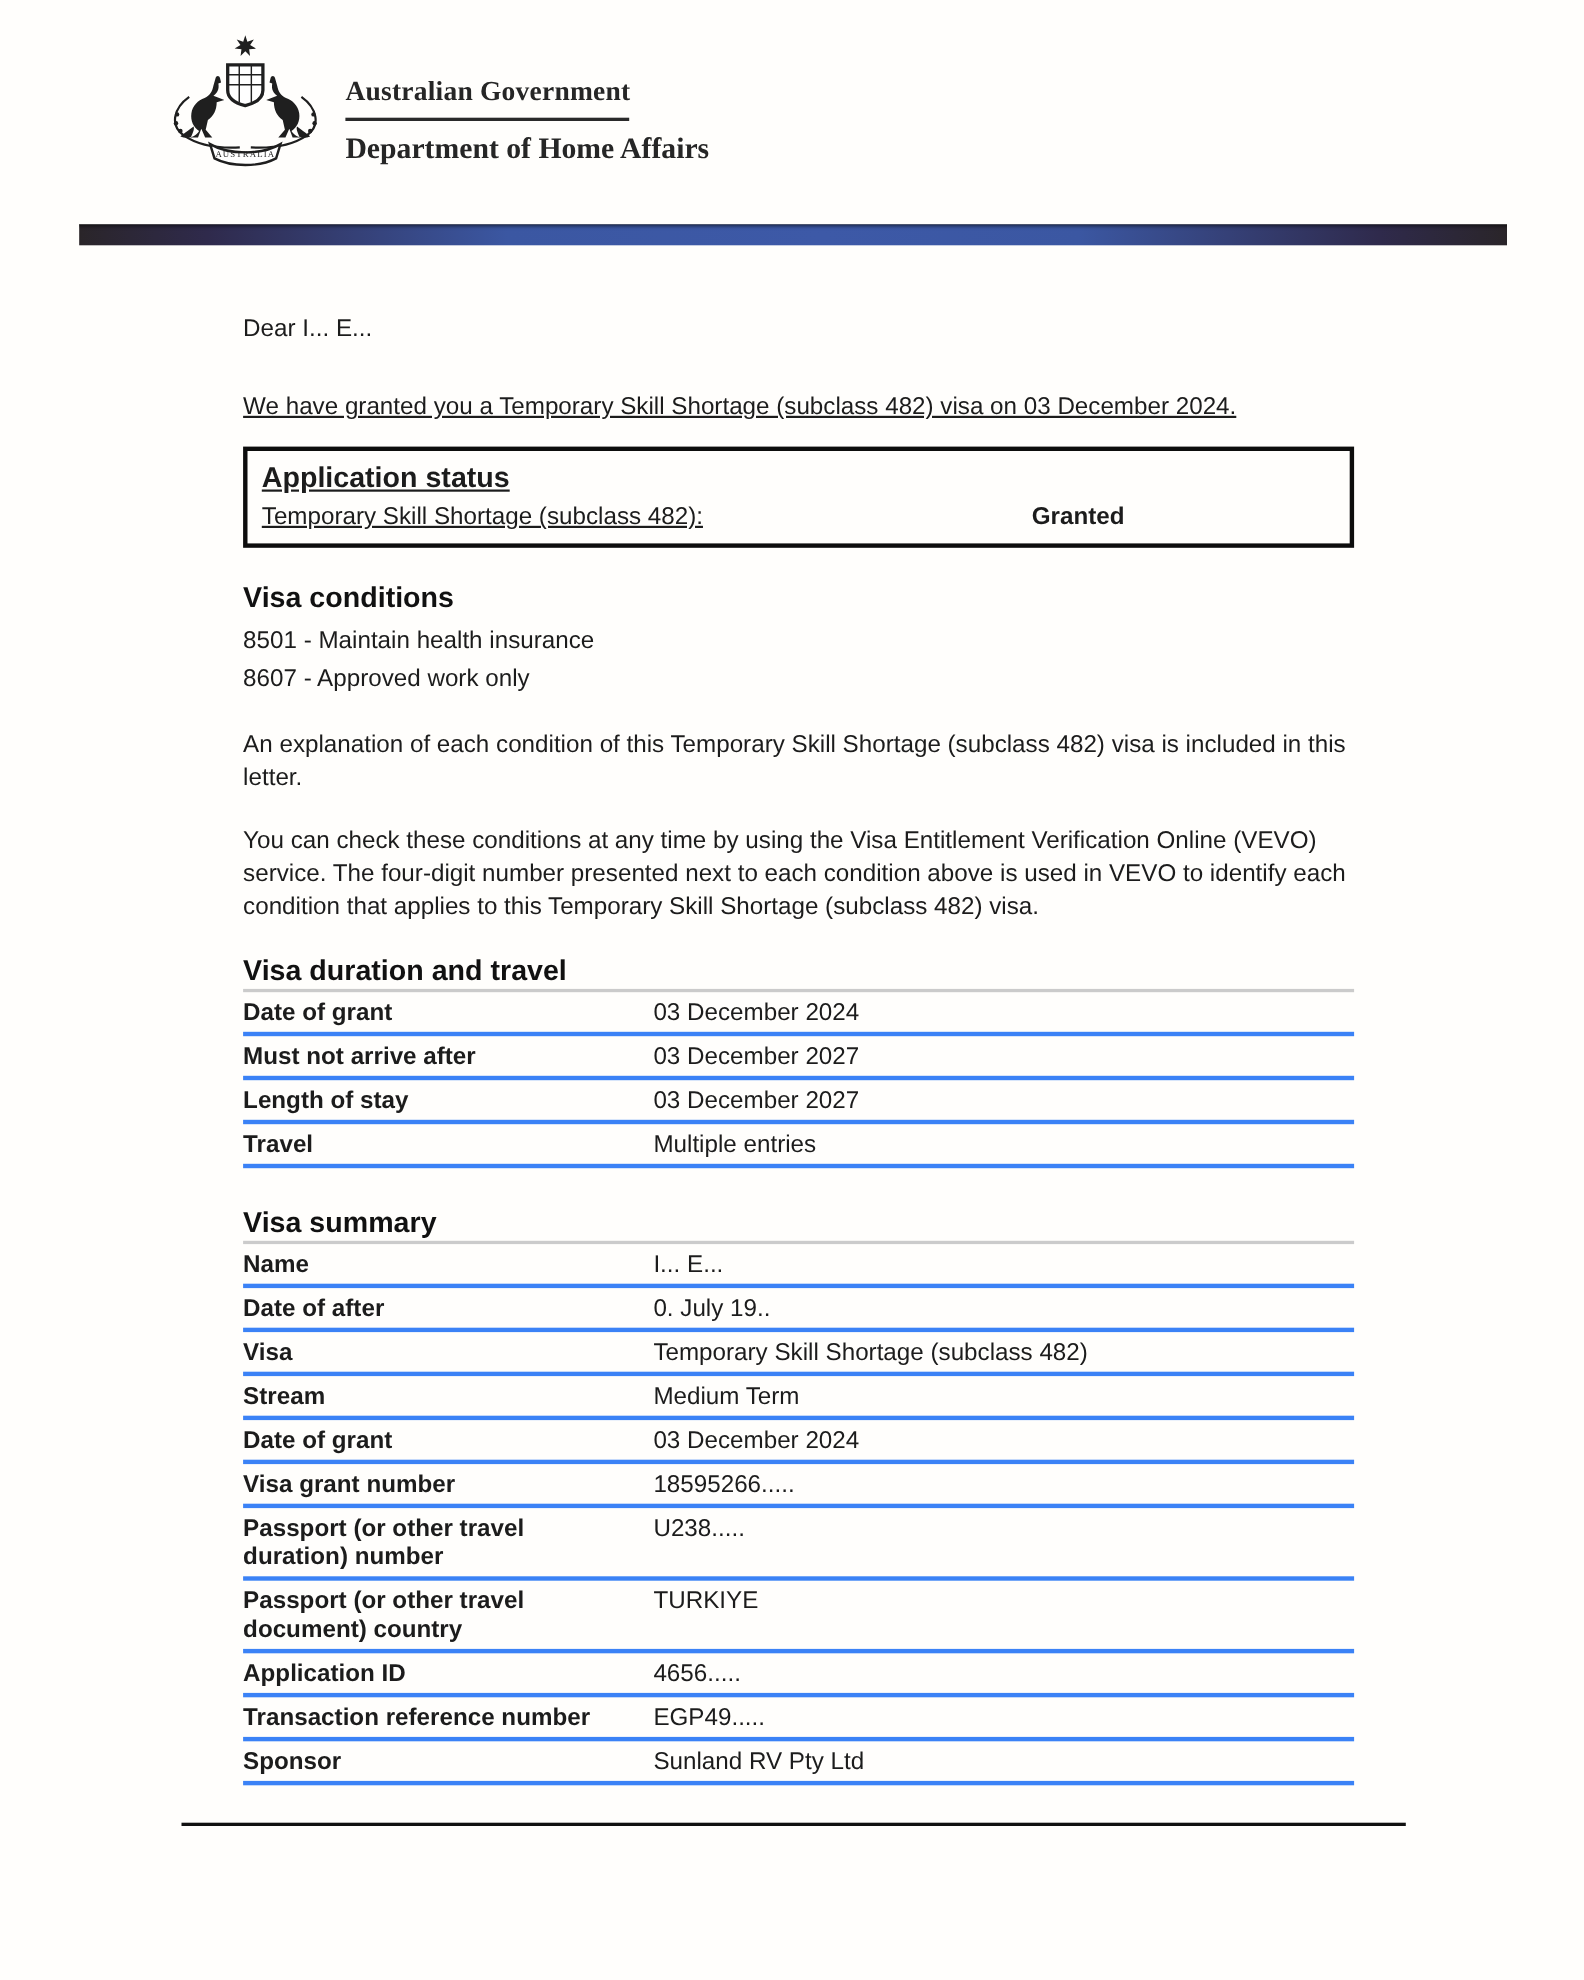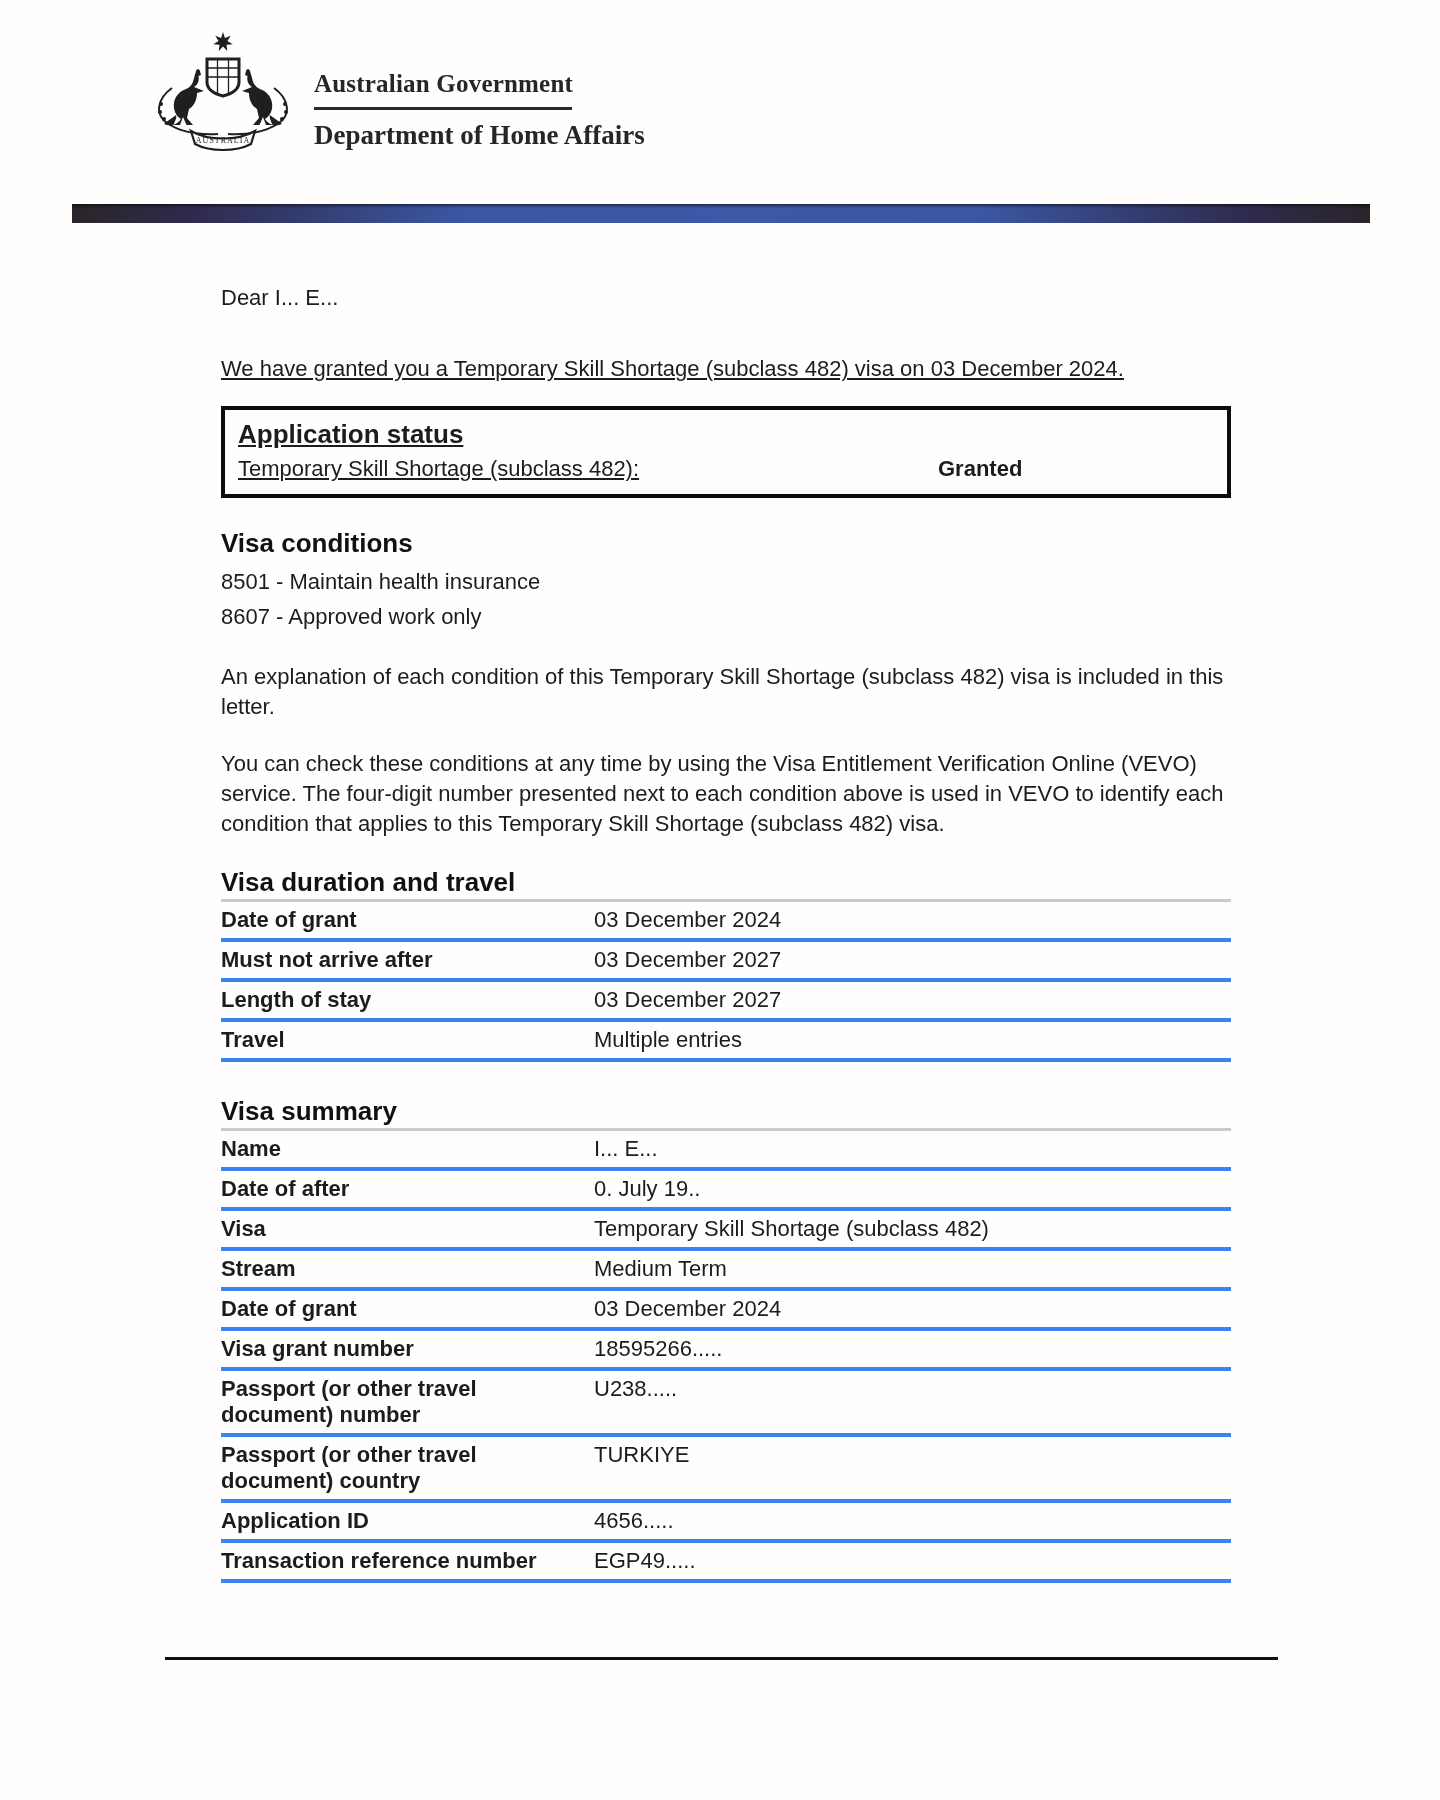--- a/index.html
+++ b/index.html
@@ -177,36 +177,40 @@
     <div class="row-label">Date of grant</div>
     <div class="row-value">03 December 2024</div>
   </div>
 
   <div class="info-row">
     <div class="row-label">Visa grant number</div>
     <div class="row-value">18595266.....</div>
   </div>
 
   <div class="info-row">
-    <div class="row-label">Passport (or other travel document) number</div>
+    <div class="row-label">Passport (or other travel duration) number</div>
     <div class="row-value">U238.....</div>
   </div>
 
   <div class="info-row">
     <div class="row-label">Passport (or other travel document) country</div>
     <div class="row-value">TURKIYE</div>
   </div>
 
   <div class="info-row">
     <div class="row-label">Application ID</div>
     <div class="row-value">4656.....</div>
   </div>
 
   <div class="info-row">
     <div class="row-label">Transaction reference number</div>
     <div class="row-value">EGP49.....</div>
   </div>
 
+  <div class="info-row">
+    <div class="row-label">Sponsor</div>
+    <div class="row-value">Sunland RV Pty Ltd</div>
+  </div>
 </div>
   </main>
 
   <div class="footer-rule"></div>
 </div>
 
 </body></html>

